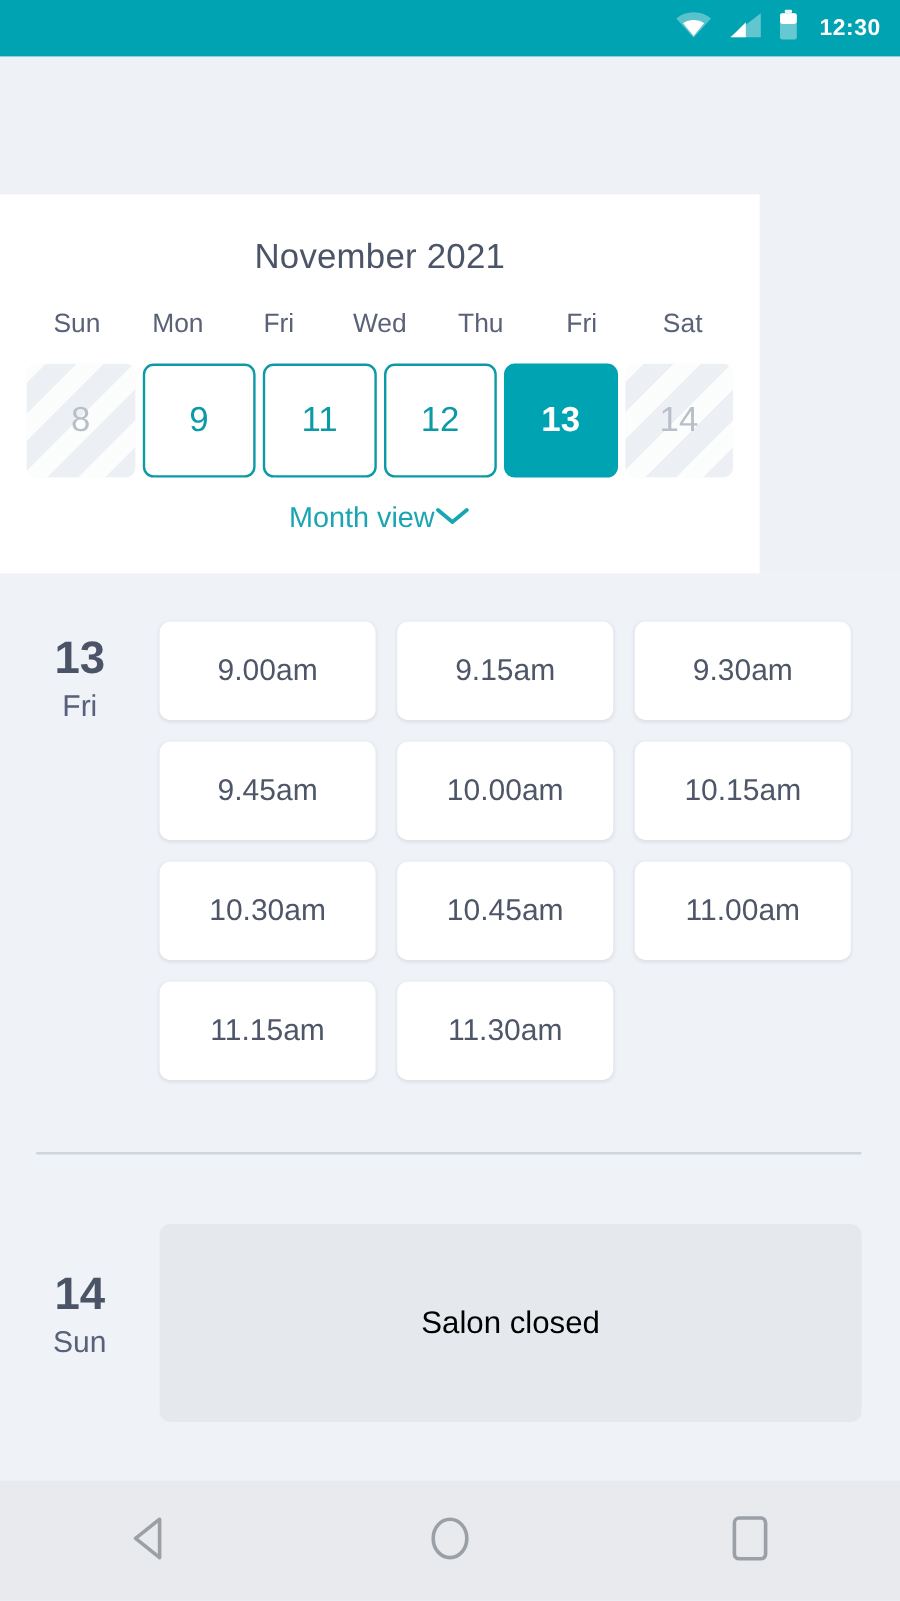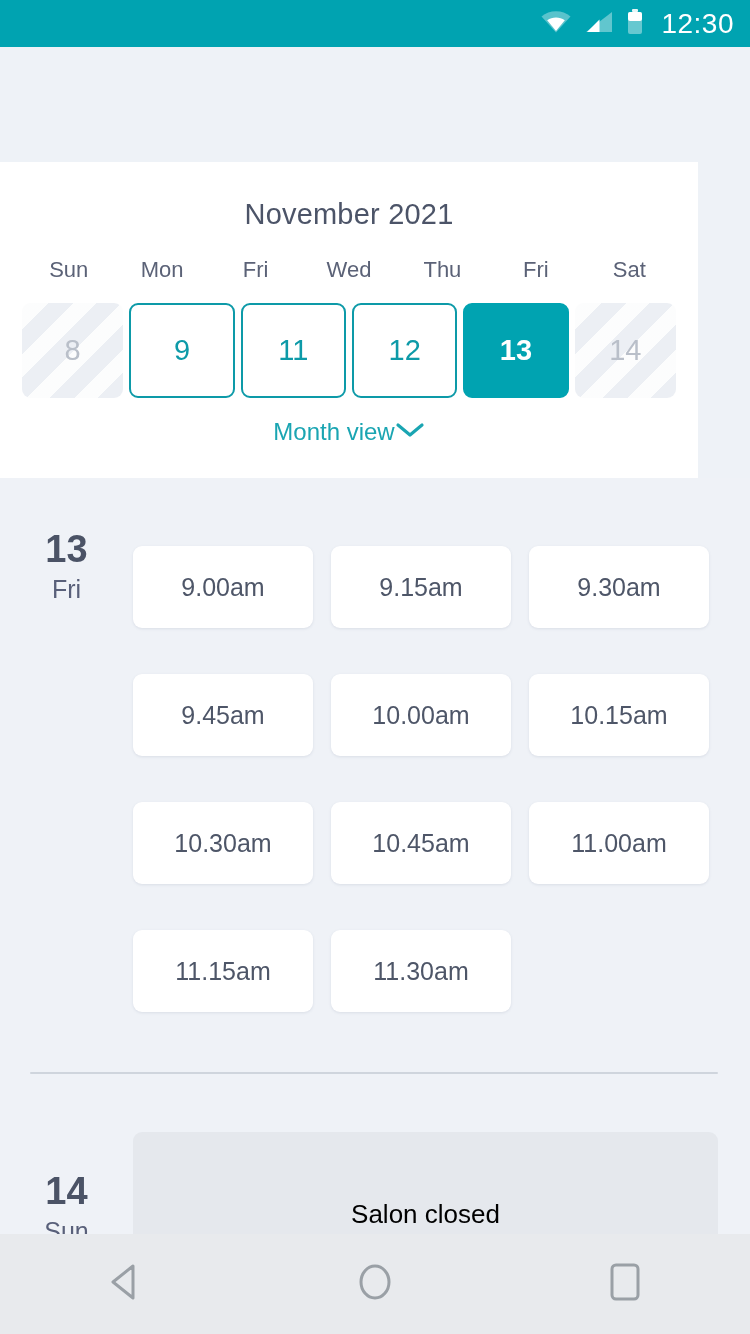--- a/index.html
+++ b/index.html
@@ -13,21 +13,21 @@
 
   
   .statusbar{
     position:absolute; top:0; left:0; width:750px; height:47px;
     background:#00a3b1;
     display:flex; align-items:center; justify-content:flex-end;
     padding-right:16px; gap:14px;
   }
   .st-ico{ display:block; }
   .st-clock{
-    color:#ffffff; font-size:28px; font-weight:normal; letter-spacing:0.5px;
+    color:#ffffff; font-size:19px; font-weight:bold; letter-spacing:0.5px;
     line-height:1; margin-left:4px;
   }
 
   
   .appbar{
     position:absolute; top:47px; left:0; width:750px; height:115px;
     background:#00a3b1;
     display:flex; align-items:center;
   }
   .back-btn{
@@ -35,21 +35,21 @@
     display:flex; align-items:center; justify-content:center;
     cursor:pointer;
   }
   .appbar-title{
     color:#ffffff; font-size:35px; font-weight:bold; margin-left:30px;
     letter-spacing:0.2px;
   }
 
   
   .cal{
-    position:absolute; top:162px; left:0; width:698px; height:316px;
+    position:absolute; top:162px; left:0; width:633px; height:316px;
     background:#ffffff;
   }
   .cal-month{
     text-align:center; color:#4c5468; font-size:29px; font-weight:400;
     padding-top:36px; letter-spacing:0.2px;
   }
   .cal-dows{
     display:flex; margin-top:26px; padding:0 22px;
   }
   .cal-dows div{
@@ -105,21 +105,20 @@
     flex:1; display:flex; flex-wrap:wrap; gap:18px 18px;
     padding:40px 32px 0 0;
     align-content:flex-start;
   }
   .slot{
     width:180px; height:82px; background:#ffffff; border-radius:9px;
     display:flex; align-items:center; justify-content:center;
     color:#4e5668; font-size:25px;
     box-shadow:0 1px 3px rgba(80,95,125,0.13);
     cursor:pointer;
-    margin-top:28px;
   }
   .divider{
     height:2px; background:#cfd5dd; margin:60px 32px 0 30px; border-radius:2px;
   }
   .closedblock{ display:flex; margin-top:58px; }
   .closedpanel{
     flex:1; margin-right:32px; height:165px; background:#e5e8ed;
     border-radius:9px; display:flex; align-items:center; justify-content:center;
     color:#000000; font-size:26px;
   }

